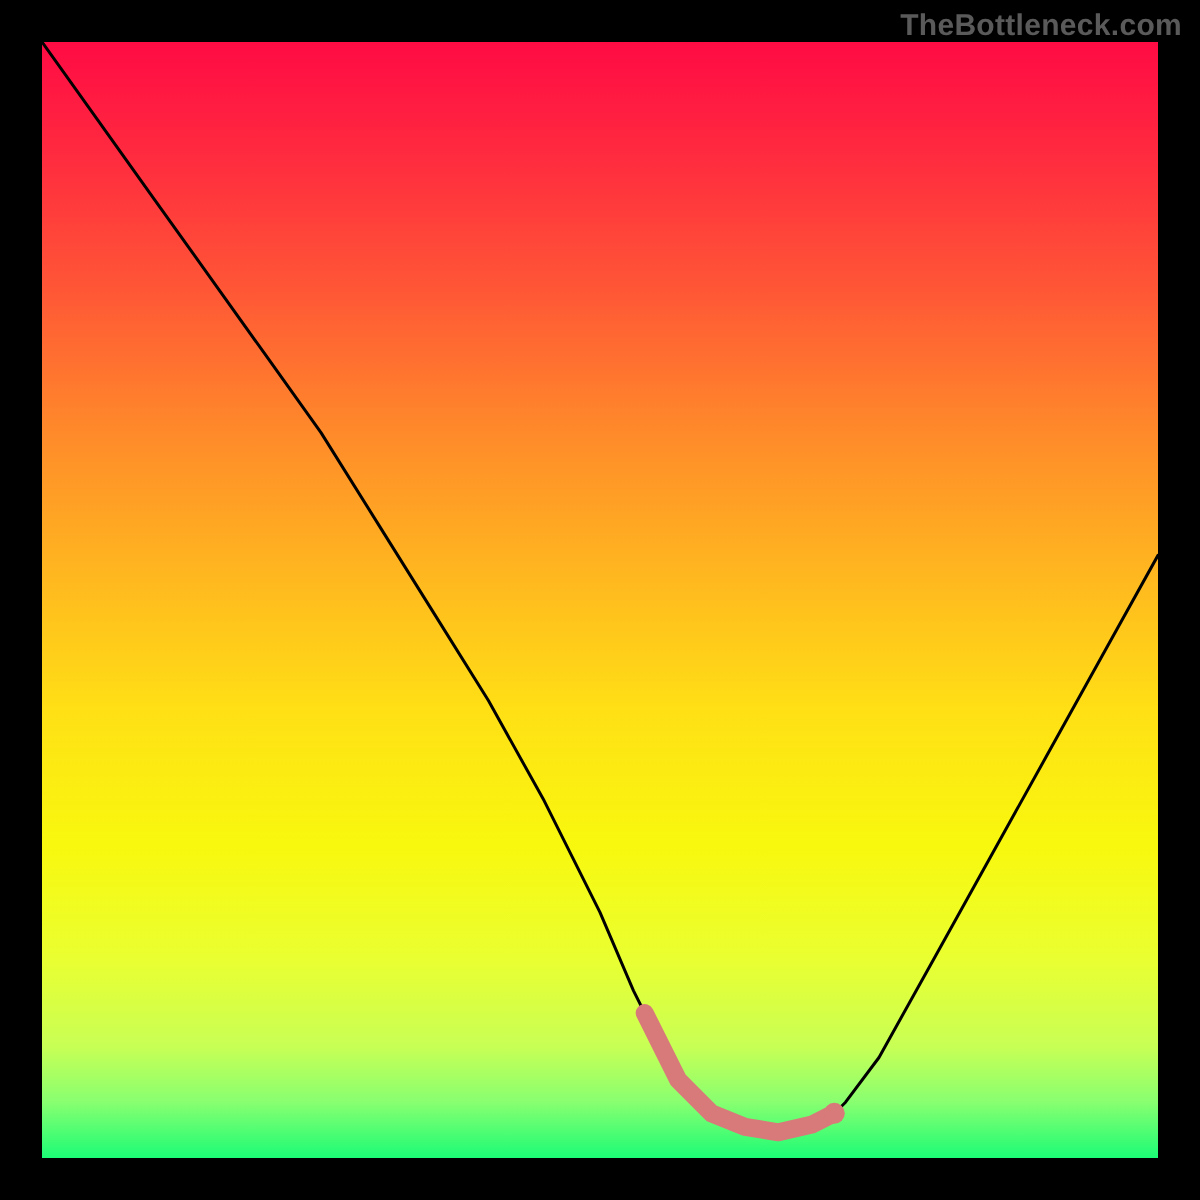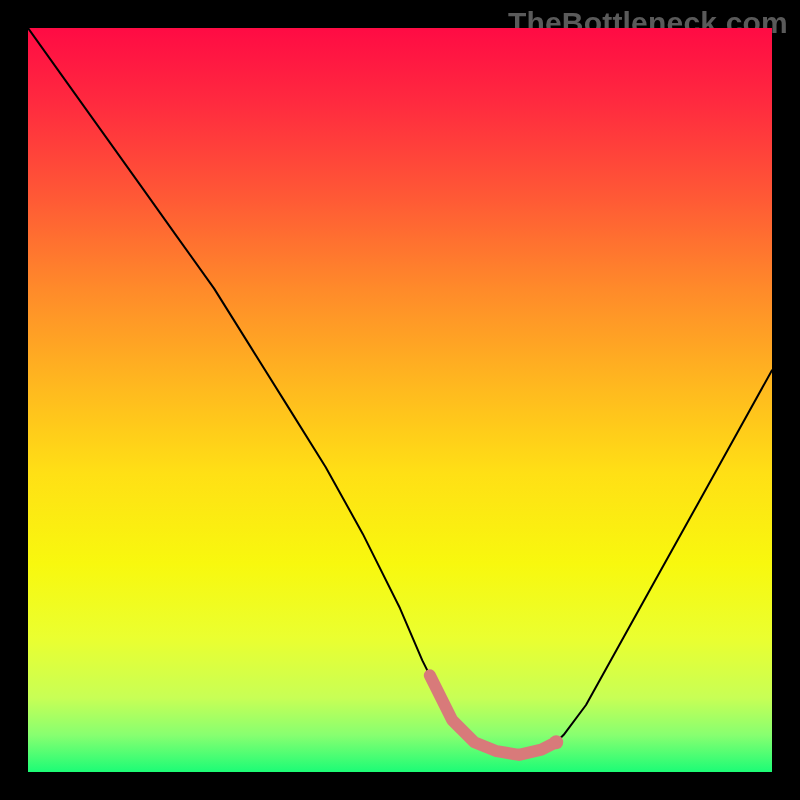--- a/index.html
+++ b/index.html
@@ -24,21 +24,21 @@
     top: 28px;
     width: 744px;
     height: 744px;
     overflow: hidden;
   }
   .watermark {
     position: absolute;
     top: 6px;
     right: 12px;
     font-family: Arial, Helvetica, sans-serif;
-    font-size: 30px;
+    font-size: 20px;
     color: #5a5a5a;
     font-weight: 600;
     letter-spacing: 0.2px;
   }
   svg {
     display: block;
   }
 </style>
 </head>
 <body>

